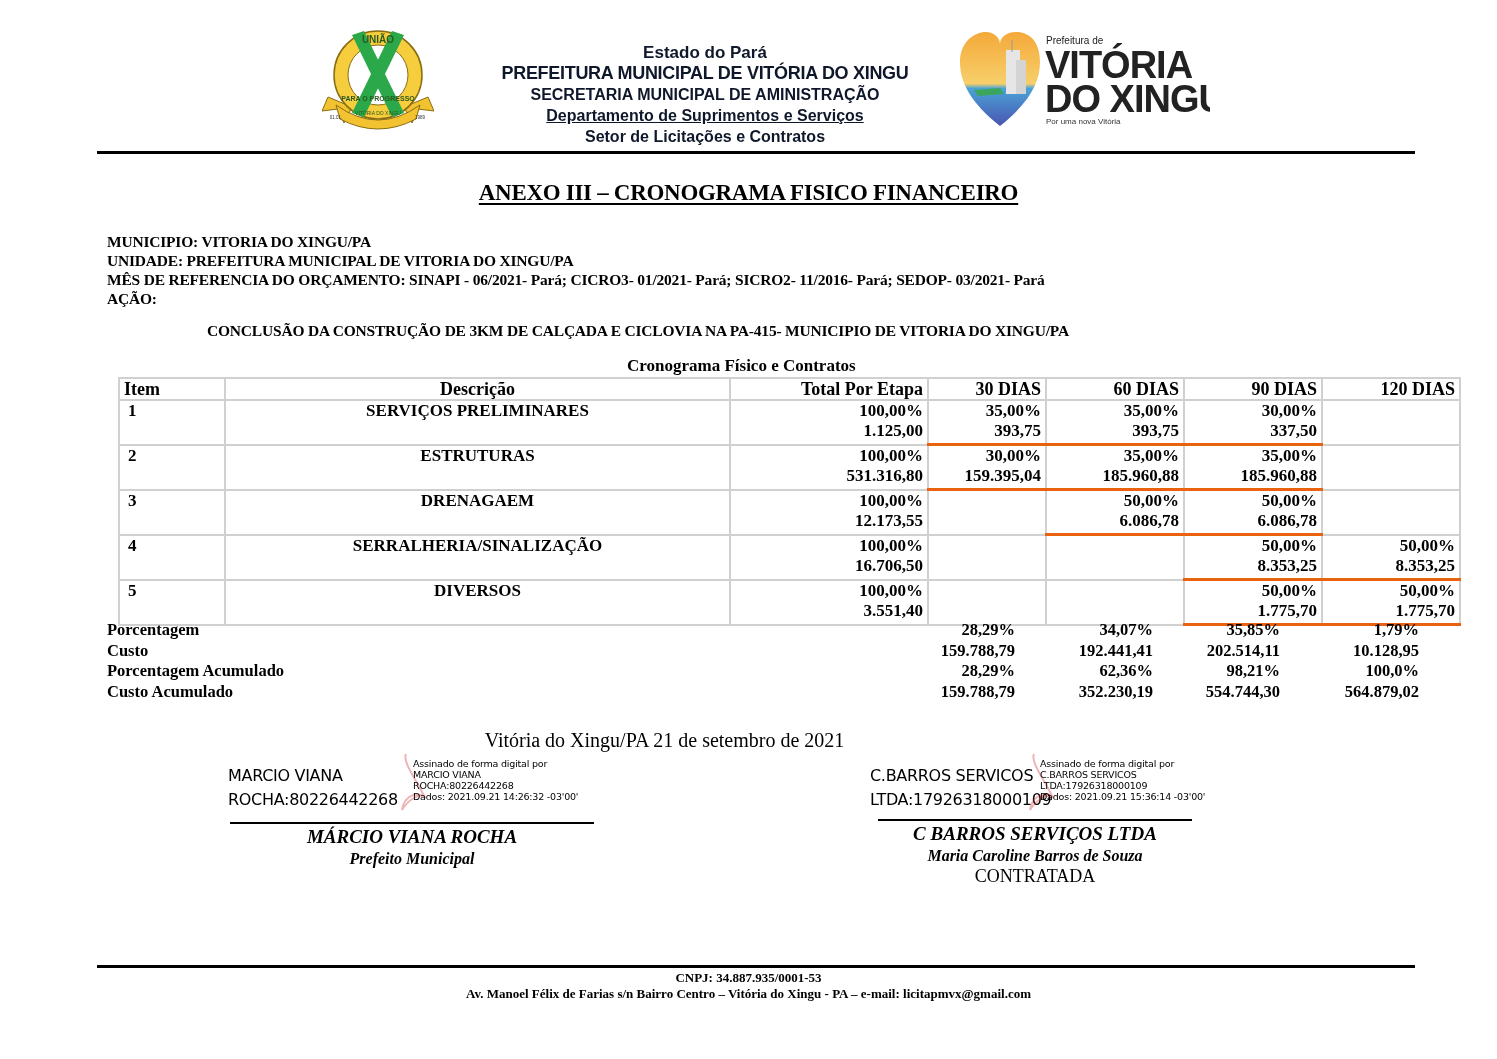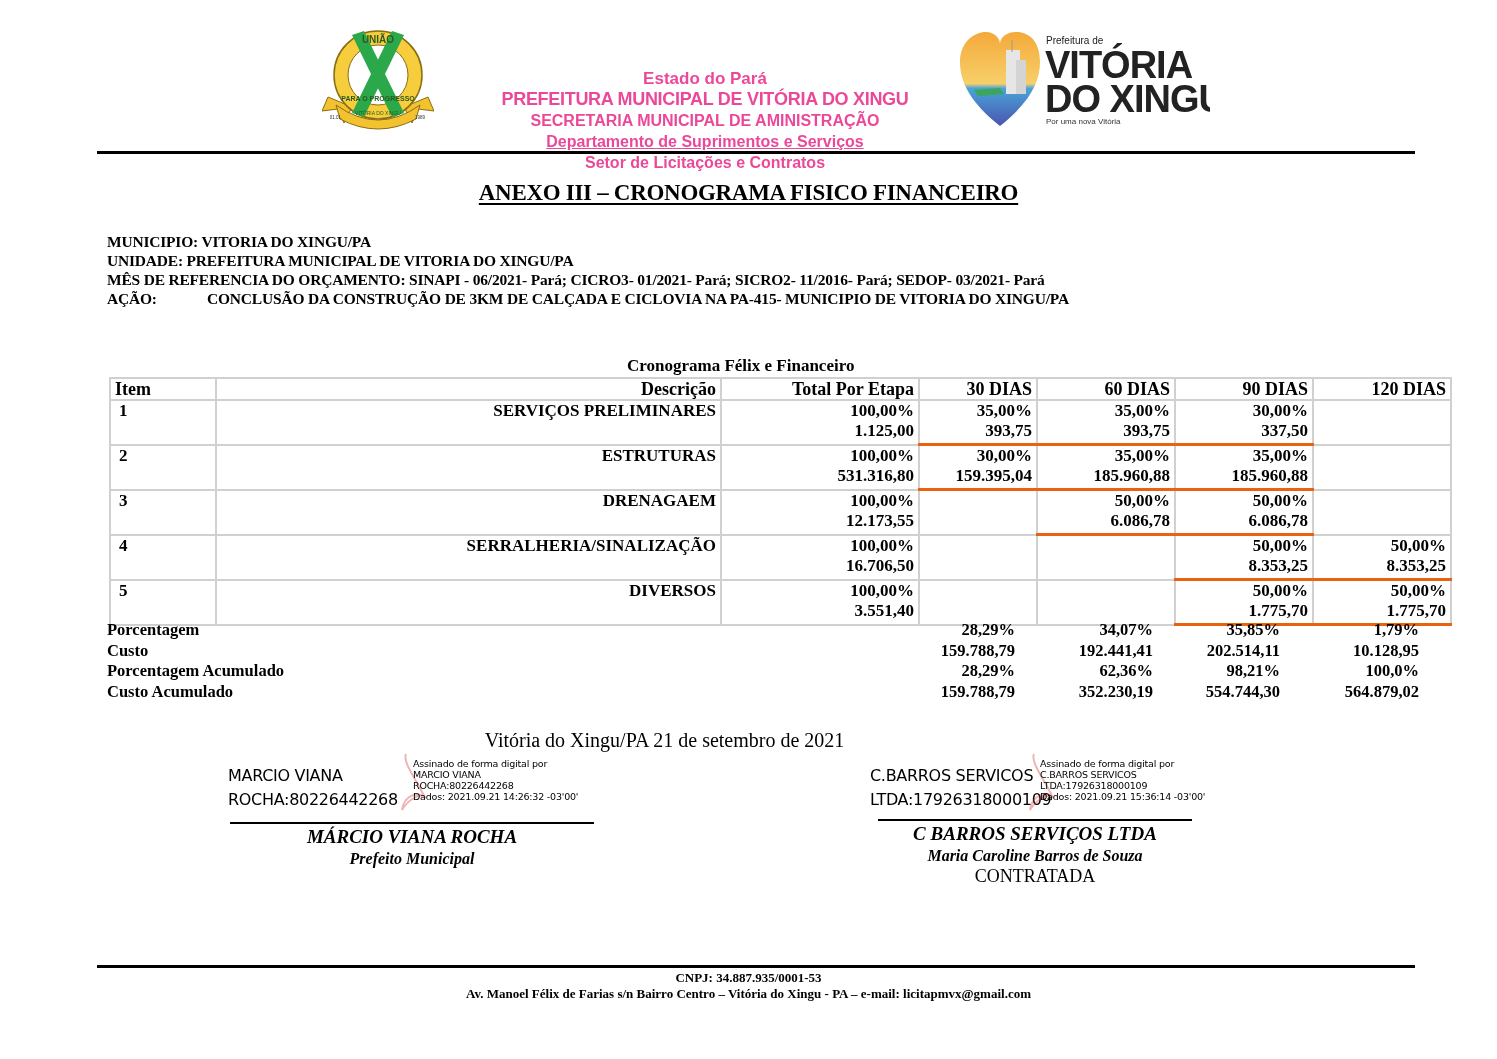--- a/index.html
+++ b/index.html
@@ -2,45 +2,45 @@
 <html><head>
 <meta charset="utf-8">
 <style>
   html, body { margin: 0; padding: 0; background: #ffffff; }
   body { width: 1497px; height: 1059px; position: relative; overflow: hidden; font-family: "Liberation Serif", serif; color: #000; }
   .abs { position: absolute; }
 
   
   .logo-left { left: 322px; top: 27px; width: 112px; height: 104px; }
   .logo-right { left: 960px; top: 32px; width: 250px; height: 96px; }
-  .header-text { left: 440px; top: 42px; width: 530px; text-align: center; font-family: "Liberation Sans", sans-serif; font-weight: bold; color: #ec4899; margin-top: 26px; }
+  .header-text { left: 440px; top: 42px; width: 530px; text-align: center; font-family: "Liberation Sans", sans-serif; font-weight: bold; color: #0f172a; }
   .header-text div { line-height: 21px; }
   .h-state { font-size: 17px; }
   .h-pref { font-size: 18px; letter-spacing: -0.3px; }
   .h-sec { font-size: 16px; }
   .h-dep { font-size: 16px; text-decoration: underline; }
   .h-set { font-size: 16px; }
   .rule-top { left: 97px; top: 151px; width: 1318px; height: 3px; background: #000; }
 
   .doc-title { left: 0; width: 1497px; top: 180px; text-align: center; font-size: 23px; font-weight: bold; text-decoration: underline; text-decoration-thickness: 2px; text-underline-offset: 3px; letter-spacing: -0.3px; }
 
   .meta { left: 107px; top: 232px; font-size: 15.5px; font-weight: bold; line-height: 19px; letter-spacing: -0.2px; }
   .meta .row { white-space: nowrap; }
   .meta .acao { display: flex; }
   .meta .acao .lbl { width: 100px; }
-  .meta .acao .val { width: 950px; white-space: normal; }
+  .meta .acao .val { width: 950px; white-space: normal; margin-top: 32px; }
 
   
   .tbl-caption { left: 627px; top: 356px; font-size: 17px; font-weight: bold; }
-  table.crono { position: absolute; left: 109px; top: 377px; border-collapse: collapse; font-size: 17px; font-weight: bold; }
+  table.crono { position: absolute; left: 118px; top: 377px; border-collapse: collapse; font-size: 17px; font-weight: bold; }
   table.crono td, table.crono th { border: 2px solid #d0d0d0; padding: 0 4px; vertical-align: top; }
   table.crono th { height: 20px; line-height: 20px; font-size: 18px; font-weight: bold; }
   table.crono td { height: 42px; line-height: 20px; }
   .c-item { width: 92px; text-align: left; padding-left: 8px !important; }
-  .c-desc { width: 495px; text-align: right; margin-left: 27px; }
+  .c-desc { width: 495px; text-align: center; margin-left: 27px; }
   .c-total { width: 188px; text-align: right; }
   .c-per { width: 108px; text-align: right; }
   .c-per2 { width: 128px; text-align: right; }
   th.c-item { padding-left: 4px !important; }
   th.c-total, th.c-per, th.c-per2 { text-align: right; }
   .v { display: block; }
 
   
   .summary { position: absolute; left: 107px; top: 620px; font-size: 16.5px; font-weight: bold; }
   .summary .srow { display: flex; height: 20.5px; line-height: 20.5px; }
@@ -131,21 +131,21 @@
 <div class="abs meta">
   <div class="row">MUNICIPIO: VITORIA DO XINGU/PA</div>
   <div class="row">UNIDADE: PREFEITURA MUNICIPAL DE VITORIA DO XINGU/PA</div>
   <div class="row">MÊS DE REFERENCIA DO ORÇAMENTO: SINAPI - 06/2021- Pará; CICRO3- 01/2021- Pará; SICRO2- 11/2016- Pará; SEDOP- 03/2021- Pará</div>
   <div class="acao">
     <span class="lbl">AÇÃO:</span>
     <span class="val">CONCLUSÃO DA CONSTRUÇÃO DE 3KM DE CALÇADA E CICLOVIA NA PA-415- MUNICIPIO DE VITORIA DO XINGU/PA</span>
   </div>
 </div>
 
-<div class="abs tbl-caption">Cronograma Félix e Financeiro</div>
+<div class="abs tbl-caption">Cronograma Físico e Contratos</div>
 
 <table class="crono">
   <thead>
     <tr>
       <th class="c-item">Item</th>
       <th class="c-desc">Descrição</th>
       <th class="c-total">Total Por Etapa</th>
       <th class="c-per">30 DIAS</th>
       <th class="c-per2">60 DIAS</th>
       <th class="c-per2">90 DIAS</th>

